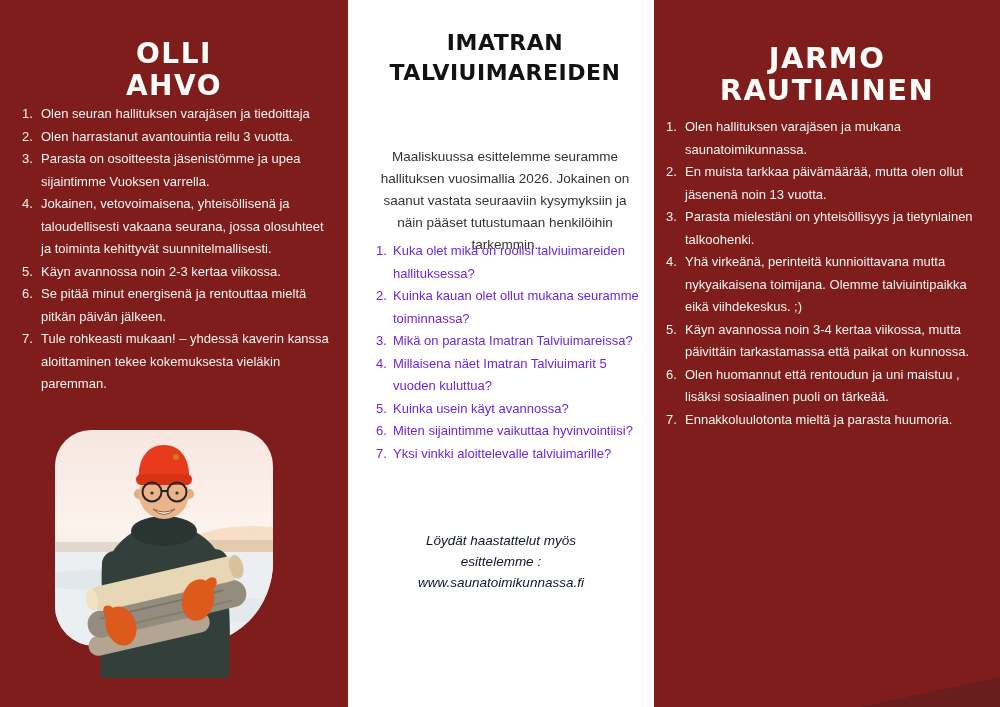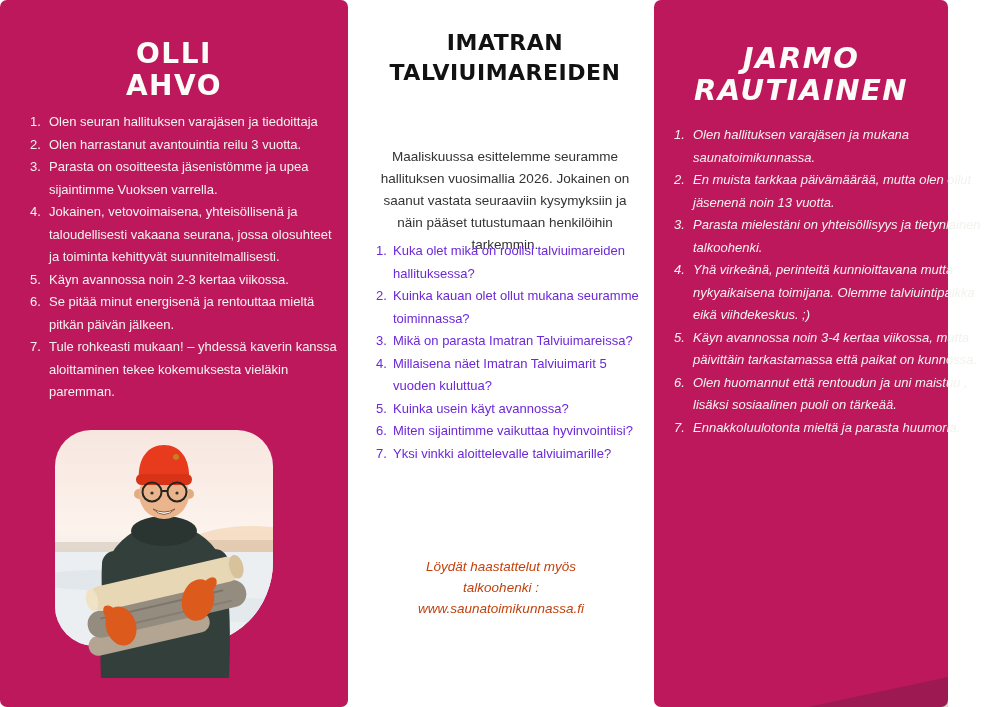--- a/index.html
+++ b/index.html
@@ -1,36 +1,36 @@
 <!DOCTYPE html>
 <html><head>
 <meta charset="utf-8">
 <style>
   html,body { margin:0; padding:0; }
   .page {
     position:relative; width:1000px; height:707px; overflow:hidden;
     background:#ffffff; font-family:"Liberation Sans", sans-serif;
   }
   .panel { position:absolute; top:0; height:707px; }
-  .panel-green { background:#be185d; color:#f2f3ee;border-radius:7px; }
+  .panel-green { background:#7f1d1d; color:#f2f3ee; }
   .panel-left  { left:0; width:348px; }
   .panel-center{ left:348px; width:306px; background:#ffffff; color:#2e2e2e; }
-  .panel-right { left:654px; width:294px;font-style:italic; }
+  .panel-right { left:654px; width:346px; }
 
   .person-name {
     position:absolute; width:100%; text-align:center; margin:0;
     font-family:"DejaVu Sans", sans-serif; font-weight:bold;
     font-size:28px; line-height:32px; letter-spacing:1.5px; color:#fbfbf7;
   }
   .person-name span { display:block; }
   .left-name { top:38px; }
   .right-name { top:42px; font-size:29px; }
 
   .profile-list {
-    position:absolute; margin:8px; padding:0; list-style:none;
+    position:absolute; margin:0; padding:0; list-style:none;
     font-size:13px; line-height:22.5px; counter-reset: item;
   }
   .left-list  { top:103px; left:22px;  width:314px; }
   .right-list { top:116px; left:12px;  width:326px; }
   .profile-list li { position:relative; padding-left:19px; counter-increment:item; }
   .profile-list li::before { content: counter(item) "."; position:absolute; left:0; }
 
   .center-title {
     position:absolute; top:28px; width:100%; margin:0; text-align:center;
     font-family:"DejaVu Sans", sans-serif; font-weight:bold;
@@ -43,22 +43,22 @@
   }
   .question-list {
     position:absolute; top:240px; left:28px; width:272px; margin:0; padding:0;
     list-style:none; font-size:13px; line-height:22.5px; color:#6d28d9;
     counter-reset:q;
   }
   .question-list li { position:relative; padding-left:17px; counter-increment:q; }
   .question-list li::before { content: counter(q) "."; position:absolute; left:0; }
 
   .center-footer {
-    position:absolute; top:556px; width:100%; text-align:center;
-    font-style:italic; font-size:13.5px; line-height:21px; color:#c2410c;
+    position:absolute; top:530px; width:100%; text-align:center;
+    font-style:italic; font-size:13.5px; line-height:21px; color:#0f172a;
   }
   .center-footer span { display:block; }
 
   .photo { position:absolute; }
   .photo-olli  { left:55px;  top:430px; width:218px; height:248px; }
   .photo svg { display:block; width:100%; height:100%; }
 
   .corner-shade {
     position:absolute; right:0; bottom:0; width:140px; height:30px;
     background:#041f1a; opacity:0.18;
@@ -151,21 +151,21 @@
       <li>Kuka olet mikä on roolisi talviuimareiden hallituksessa?</li>
       <li>Kuinka kauan olet ollut mukana seuramme toiminnassa?</li>
       <li>Mikä on parasta Imatran Talviuimareissa?</li>
       <li>Millaisena näet Imatran Talviuimarit 5 vuoden kuluttua?</li>
       <li>Kuinka usein käyt avannossa?</li>
       <li>Miten sijaintimme vaikuttaa hyvinvointiisi?</li>
       <li>Yksi vinkki aloittelevalle talviuimarille?</li>
     </ol>
     <div class="center-footer">
       <span>Löydät haastattelut myös</span>
-      <span>talkoohenki :</span>
+      <span>esittelemme :</span>
       <span>www.saunatoimikunnassa.fi</span>
     </div>
   </section>
 
   <section class="panel panel-green panel-right">
     <h1 class="person-name right-name">
       <span>JARMO</span>
       <span>RAUTIAINEN</span>
     </h1>
     <ol class="profile-list right-list">

